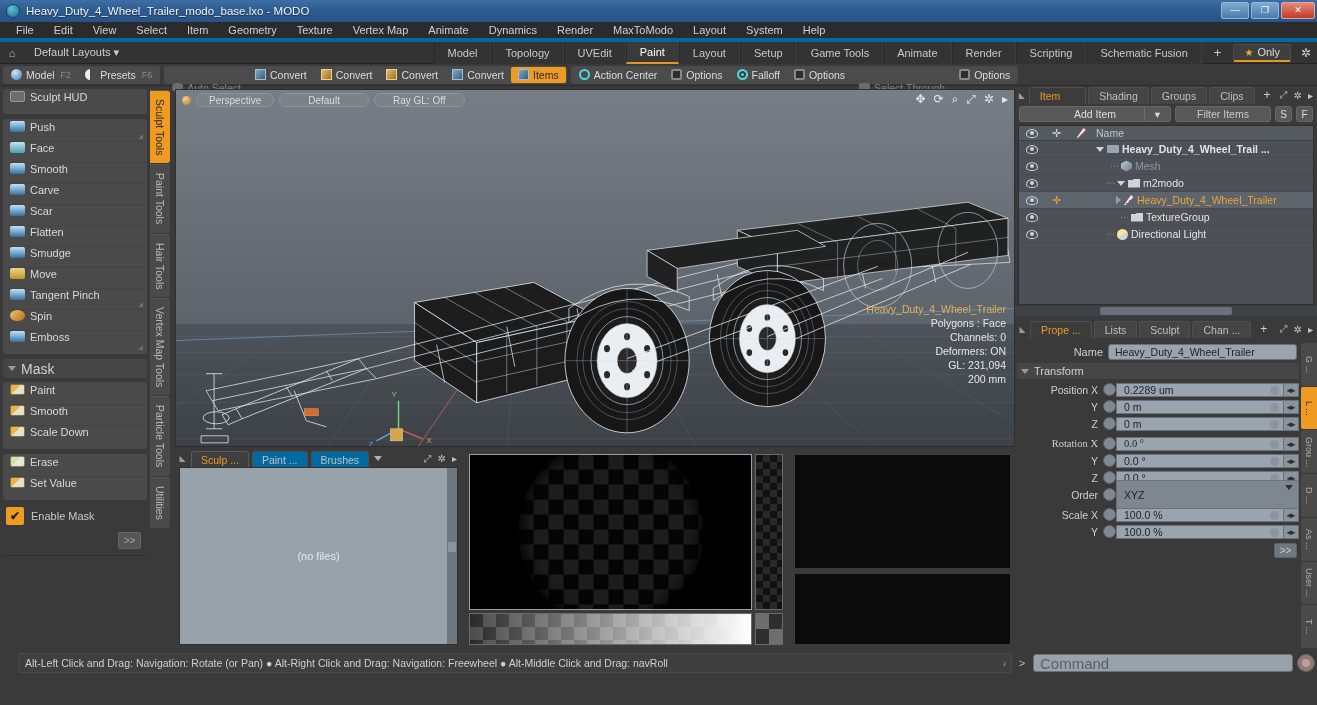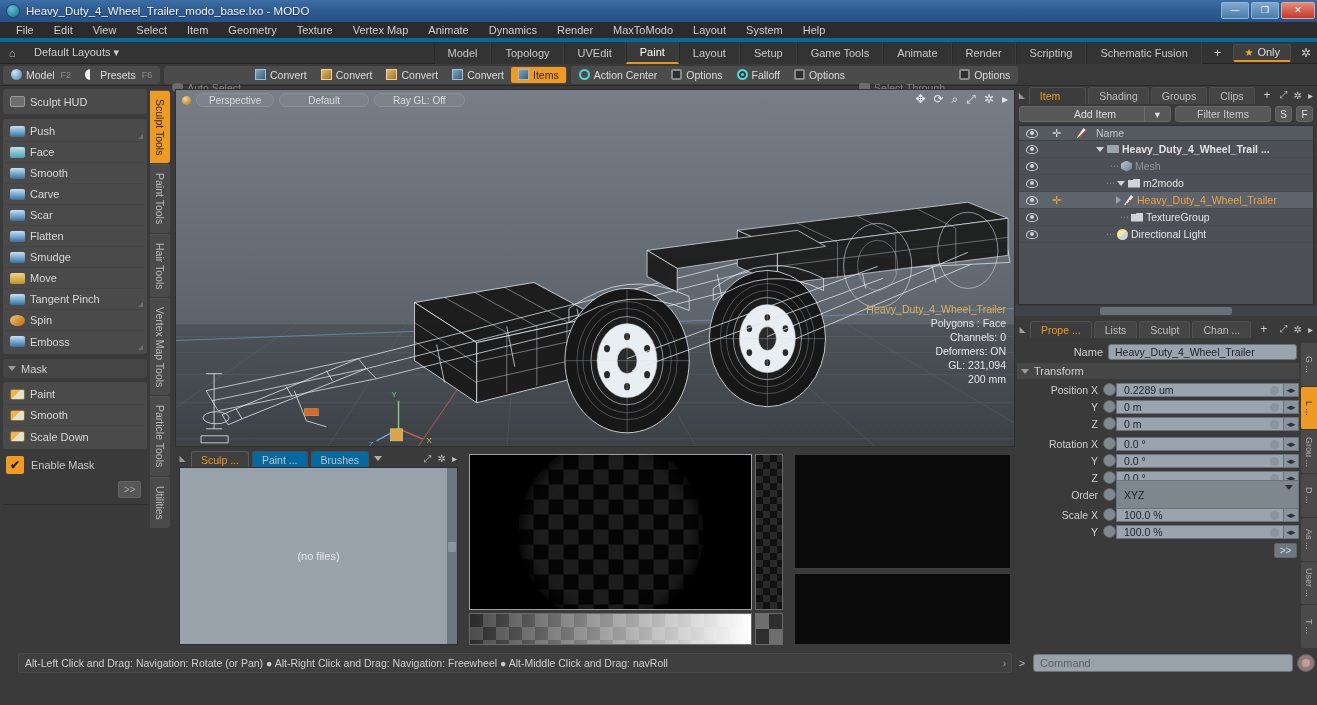--- a/index.html
+++ b/index.html
@@ -87,38 +87,38 @@
   .ic-target{border-radius:50%;border:2px solid #4fd8d8;}
   .ic-falloff{border-radius:50%;border:2px solid #4fd8d8;background:#4fd8d8;box-shadow:inset 0 0 0 2px #3a3a3a;}
   .ic-sq{border:2px solid #8a8a8a;background:#2e2e2e;border-radius:2px;}
   .ic-sel{background:#6c6c6c;border-radius:2px;}
   
   #main{display:flex;height:563px;width:100%;background:#3a3a3a;}
   
   #leftpanel{width:150px;background:#3a3a3a;padding:3px 3px 0 3px;}
   .lgroup{background:#4a4a4a;border-radius:3px;padding:2px;margin-bottom:5px;}
   .litem{
-    display:flex;align-items:center;gap:5px;height:21px;padding:0 5px;
+    display:flex;align-items:flex-start;gap:5px;height:21px;padding:0 5px;
     font-size:11px;color:#d8d8d8;border-bottom:1px solid #444;position:relative;
   }
   .litem:last-child{border-bottom:none;}
   .litem .corner{
     position:absolute;right:2px;bottom:2px;width:0;height:0;
     border-left:5px solid transparent;border-bottom:5px solid #6f6f6f;
   }
   .sicon{width:15px;height:11px;flex:none;border-radius:2px;}
   .si-blue{background:linear-gradient(180deg,#c9dff0 0%,#6fa6cc 55%,#3c6f96 100%);}
   .si-teal{background:linear-gradient(180deg,#bfe4ef 0%,#4e9fb5 100%);}
   .si-yellow{background:linear-gradient(180deg,#f0d48a 0%,#c39422 100%);}
   .si-orange{background:linear-gradient(135deg,#f2c36a,#b87017);border-radius:50%;}
   .si-mask{background:linear-gradient(135deg,#f0b44c 45%,#e2e2d0 45%);border:1px solid #8a7030;}
   .si-maskg{background:linear-gradient(135deg,#cfe0a8 45%,#e8e8dc 45%);border:1px solid #7a8a4a;}
   .lsection{
     display:flex;align-items:center;gap:5px;height:19px;padding:0 5px;
-    font-size:11px;color:#cfcfcf;background:#454545;border-radius:3px;margin-bottom:4px;
+    font-size:14px;color:#cfcfcf;background:#454545;border-radius:3px;margin-bottom:4px;
   }
   .tri{width:0;height:0;border-left:4px solid transparent;border-right:4px solid transparent;border-top:5px solid #9a9a9a;}
   .chkrow{display:flex;align-items:center;gap:7px;height:22px;padding:0 3px;margin-top:3px;}
   .chkbox{
     width:18px;height:18px;background:#ef9a21;border-radius:2px;
     display:flex;align-items:center;justify-content:center;color:#222;font-size:12px;font-weight:bold;
   }
   .morerow{display:flex;justify-content:flex-end;padding:5px 6px 0 0;}
   .morebtn{
     width:23px;height:17px;background:#565656;border:1px solid #646464;border-radius:2px;
@@ -316,21 +316,21 @@
   #statusbar{display:flex;align-items:center;height:28px;background:#3a3a3a;padding:0 2px;gap:3px;}
   .statusmsg{
     flex:1;height:20px;background:#3f3f3f;border:1px solid #4a4a4a;border-radius:2px;
     display:flex;align-items:center;padding-left:6px;font-size:10.5px;color:#cfcfcf;position:relative;margin-left:16px;
   }
   .statusmsg .chev{position:absolute;right:5px;color:#9a9a9a;font-size:10px;}
   .cmdwrap{width:300px;display:flex;align-items:center;gap:4px;}
   .cmd-gt{width:14px;text-align:center;color:#b8b8b8;font-size:11px;}
   .cmdfield{
     flex:1;height:18px;background:#98a2ab;border:1px solid #6b7178;border-radius:3px;
-    display:flex;align-items:center;padding-left:6px;font-size:11px;color:#5a6168;
+    display:flex;align-items:center;padding-left:6px;font-size:15px;color:#5a6168;
   }
   .cmdrec{width:18px;height:18px;border-radius:50%;background:#8e7a7a;border:1px solid #6b6060;
     display:flex;align-items:center;justify-content:center;}
   .cmdrec::after{content:"";width:8px;height:8px;border-radius:50%;background:#c89a9a;}
 </style>
 </head>
 <body>
 
 <div id="titlebar">
   <span class="tb-icon"></span>
@@ -533,20 +533,30 @@
       <div class="litem">
           <span class="sicon si-mask"></span>
           <span>Smooth</span>
         </div>
       <div class="litem">
           <span class="sicon si-mask"></span>
           <span>Scale Down</span>
         </div>
     </div>
 
+    <div class="lgroup">
+      <div class="litem">
+          <span class="sicon si-maskg"></span>
+          <span>Erase</span>
+        </div>
+      <div class="litem">
+          <span class="sicon si-mask"></span>
+          <span>Set Value</span>
+        </div>
+    </div>
 
     <div class="chkrow">
       <span class="chkbox">✔</span>
       <span>Enable Mask</span>
     </div>
     <div class="morerow">
       <span class="morebtn">&gt;&gt;</span>
     </div>
     <div class="divline"></div>
   </div>
@@ -991,21 +1001,21 @@
         <div class="prow">
           <span class="plabel">Z</span>
           <span class="pradio"></span>
           <span class="pfield">
               <span>0 m</span>
               <span class="dimdot"></span>
             </span>
           <span class="parrows">◂▸</span>
         </div>
 
-        <div class="prow" style="margin-top:5px;">
+        <div class="prow" style="margin-top:5px;font-family:Liberation Serif, serif;">
           <span class="plabel">Rotation X</span>
           <span class="pradio"></span>
           <span class="pfield">
               <span>0.0 °</span>
               <span class="dimdot"></span>
             </span>
           <span class="parrows">◂▸</span>
         </div>
         <div class="prow">
           <span class="plabel">Y</span>

